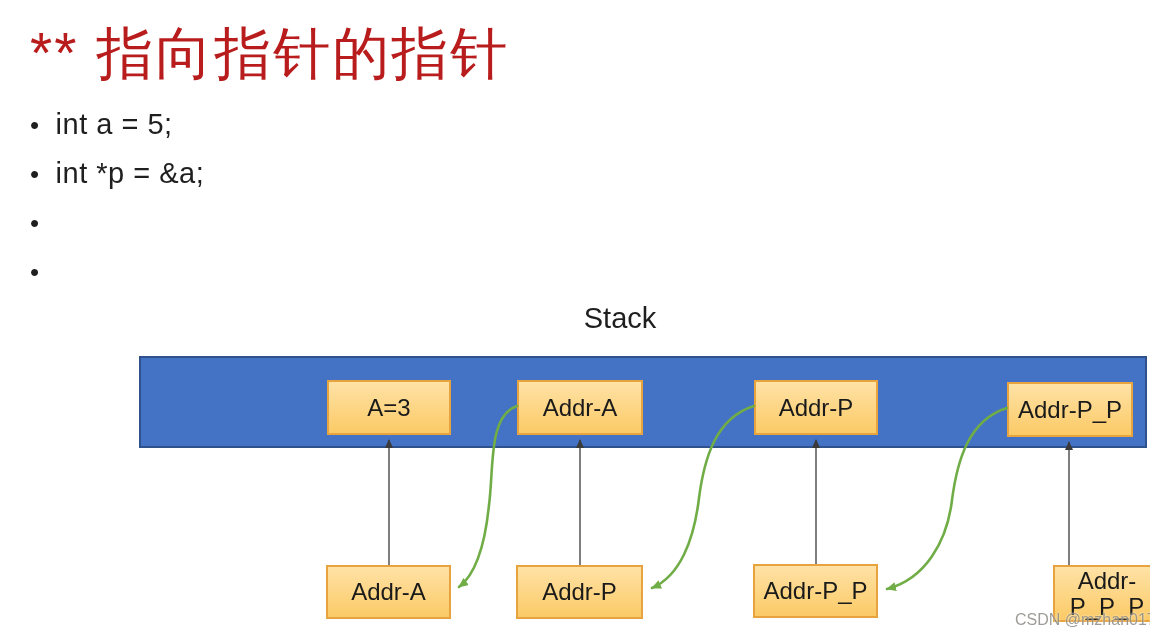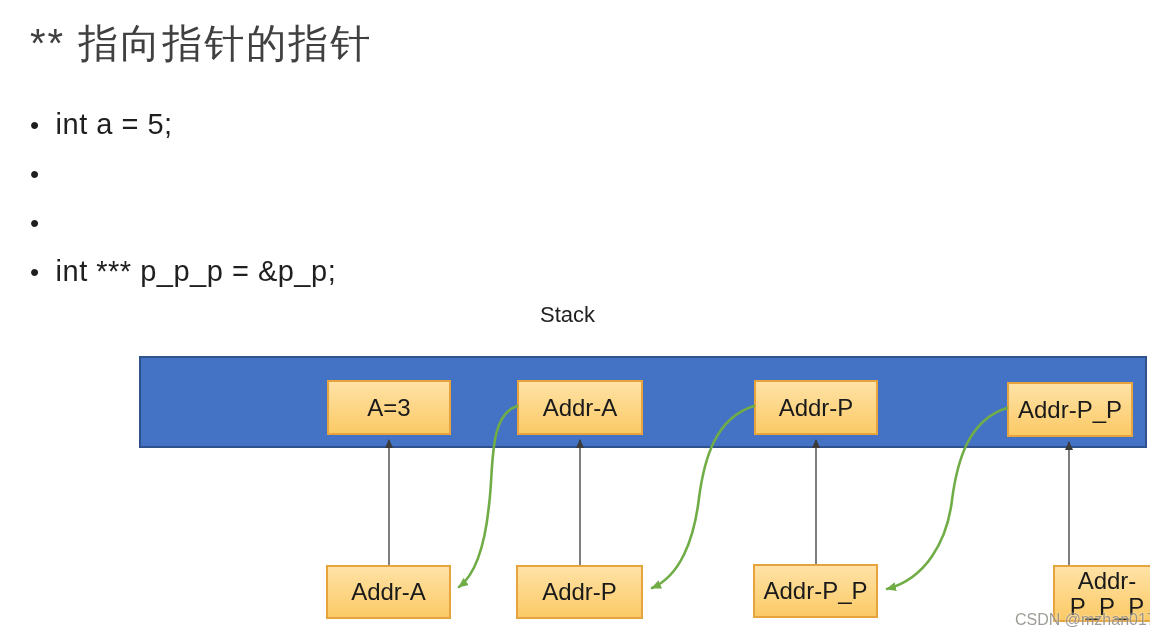--- a/index.html
+++ b/index.html
@@ -12,23 +12,23 @@
     height: 639px;
     background: #ffffff;
     overflow: hidden;
   }
 
   
   .title {
     position: absolute;
     left: 30px;
     top: 16px;
-    font-size: 40px;
+    font-size: 57px;
     font-weight: 300;
-    color: #404040;
+    color: #b91c1c;
     letter-spacing: 2px;
     white-space: nowrap;
   }
 
   
   .bullets {
     position: absolute;
     left: 30px;
     top: 100px;
     list-style: none;
@@ -47,21 +47,22 @@
     margin-right: 16px;
     line-height: 1;
   }
 
   
   .stack-label {
     position: absolute;
     left: 540px;
     top: 302px;
     width: 160px;
-    font-size: 22px;
+    text-align: center;
+    font-size: 29px;
     font-weight: 300;
     color: #1f1f1f;
   }
 
   
   .stack-bar {
     position: absolute;
     left: 139px;
     top: 356px;
     width: 1008px;
@@ -123,27 +124,27 @@
 
   <h1 class="title">** 指向指针的指针</h1>
 
   <ul class="bullets">
     <li>
         <span class="dot">•</span>
         <span>int a = 5;</span>
       </li>
     <li>
         <span class="dot">•</span>
+        <span>int *p = &amp;a;</span>
       </li>
     <li>
         <span class="dot">•</span>
       </li>
     <li>
         <span class="dot">•</span>
-        <span>int *** p_p_p = &amp;p_p;</span>
       </li>
   </ul>
 
   <div class="stack-label">Stack</div>
 
   <div class="stack-bar"></div>
 
   <div class="box box-a3">A=3</div>
   <div class="box box-addra-t">Addr-A</div>
   <div class="box box-addrp-t">Addr-P</div>

